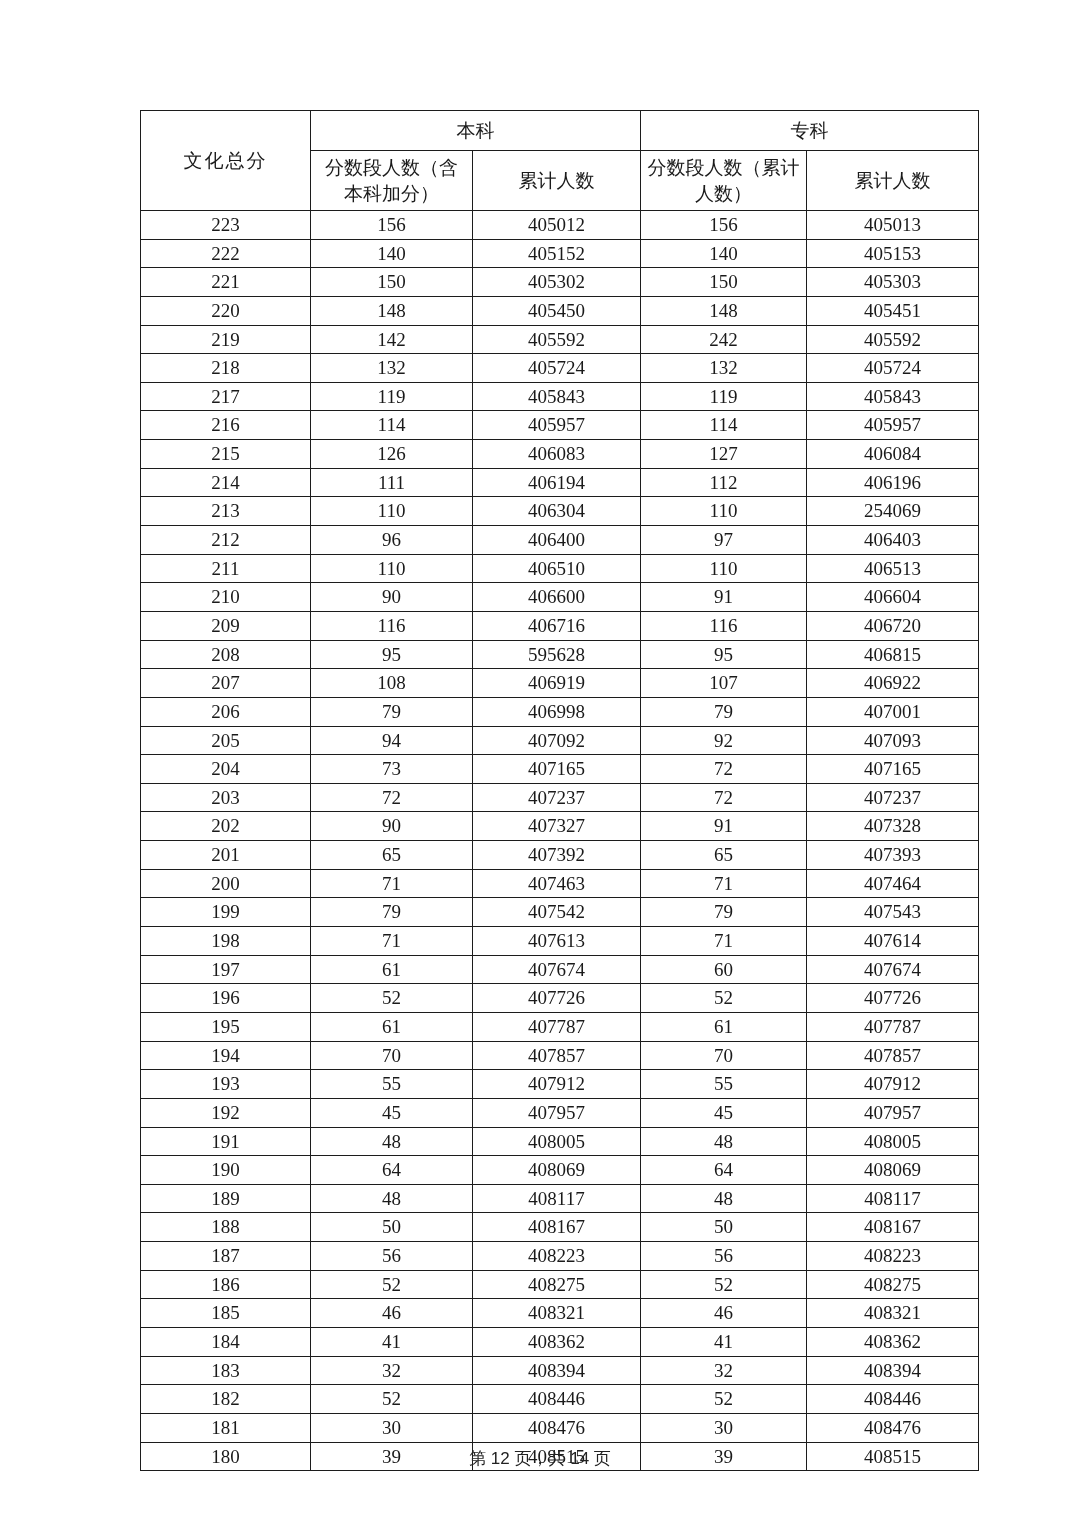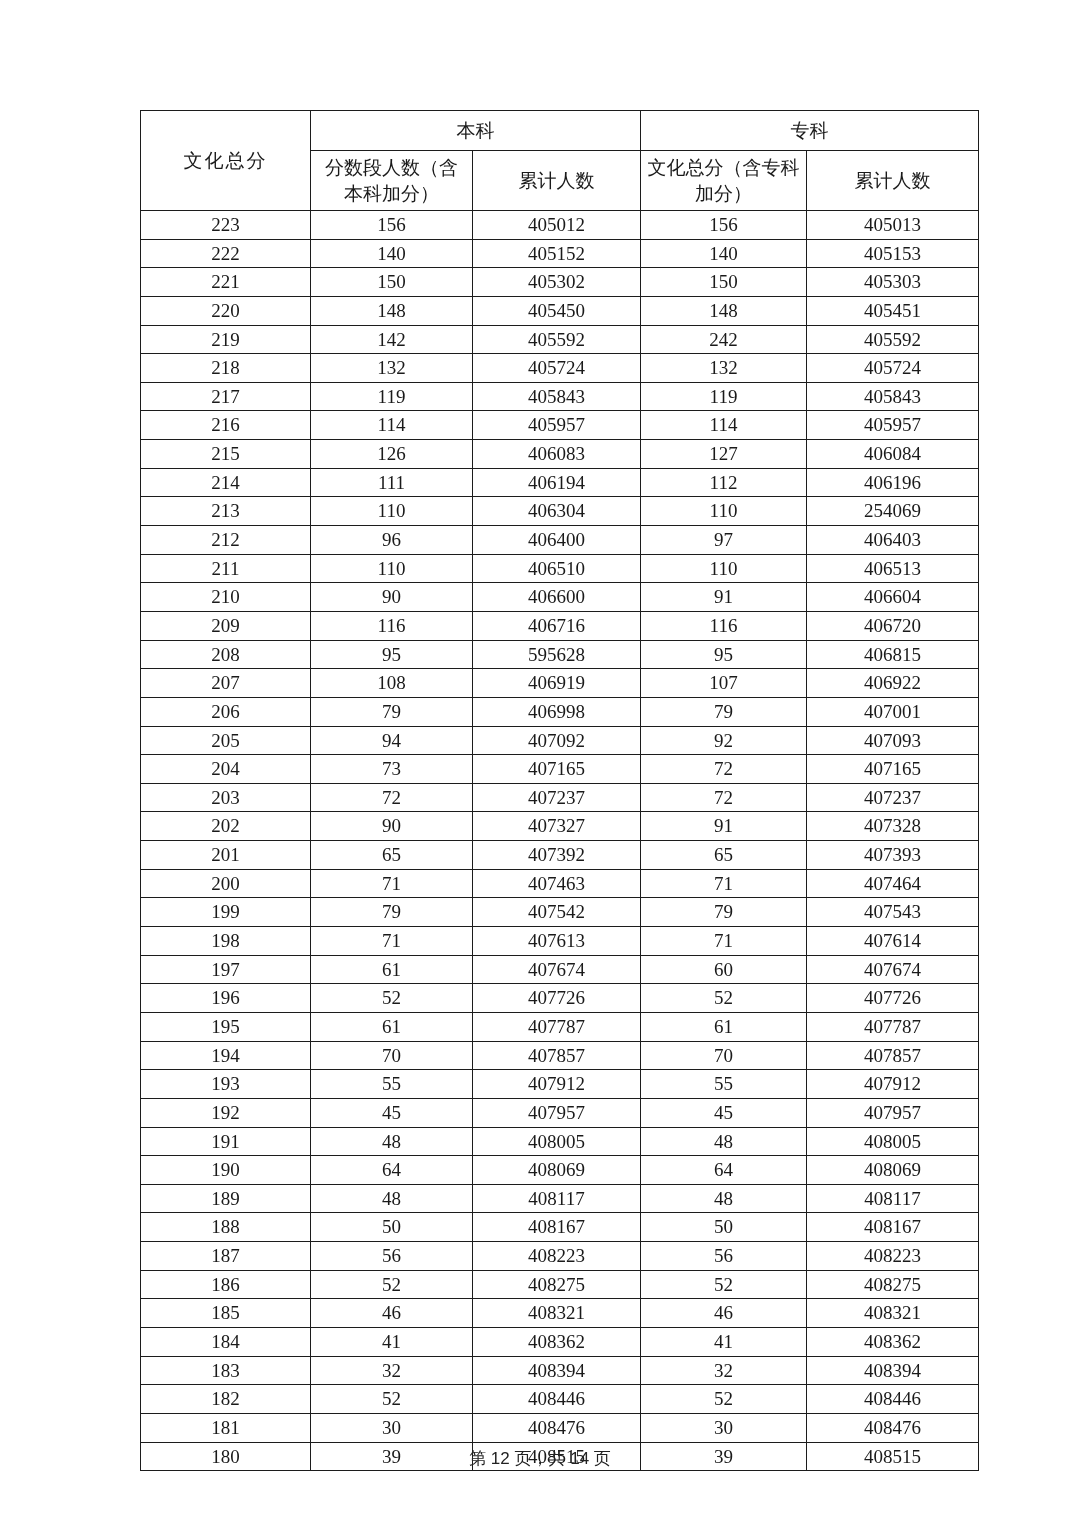--- a/index.html
+++ b/index.html
@@ -75,21 +75,21 @@
     </colgroup>
     <thead>
       <tr class="group-row">
         <th rowspan="2" class="total-score-head">文化总分</th>
         <th colspan="2">本科</th>
         <th colspan="2">专科</th>
       </tr>
       <tr class="sub-row">
         <th>分数段人数（含本科加分）</th>
         <th>累计人数</th>
-        <th>文化总分（含专科加分）</th>
+        <th>分数段人数（累计人数）</th>
         <th>累计人数</th>
       </tr>
     </thead>
     <tbody id="table-body">
         <tr>
           <td>223</td>
           <td>156</td>
           <td>405012</td>
           <td>156</td>
           <td>405013</td>

